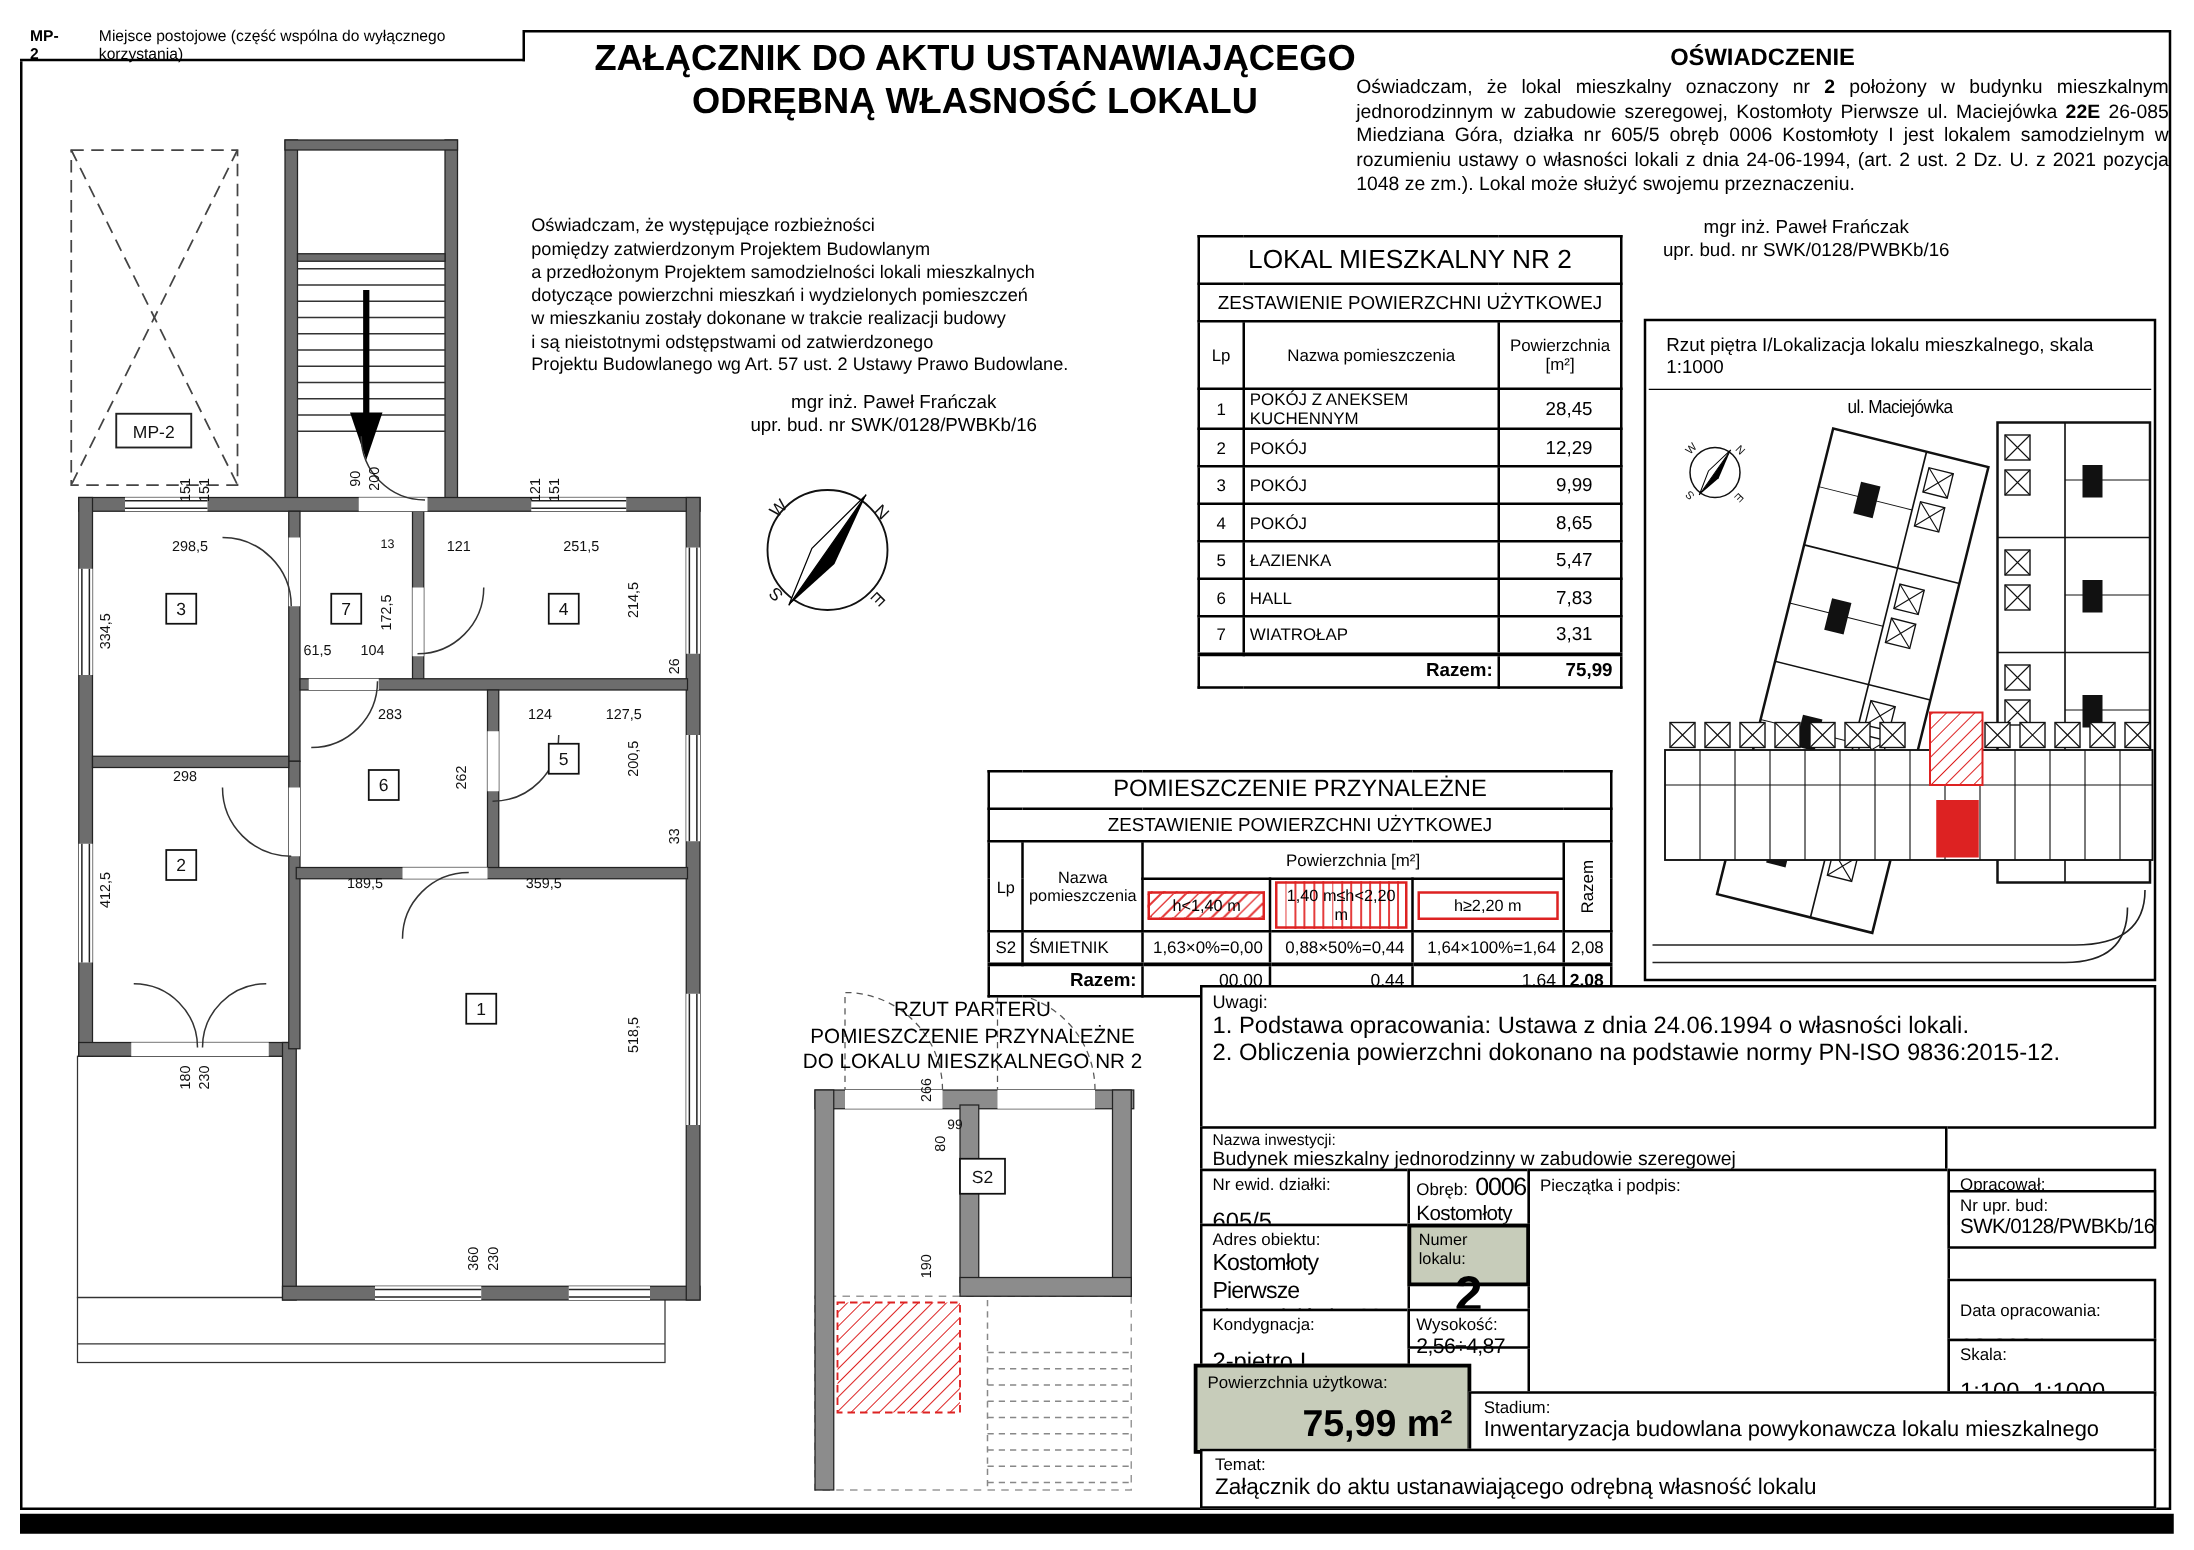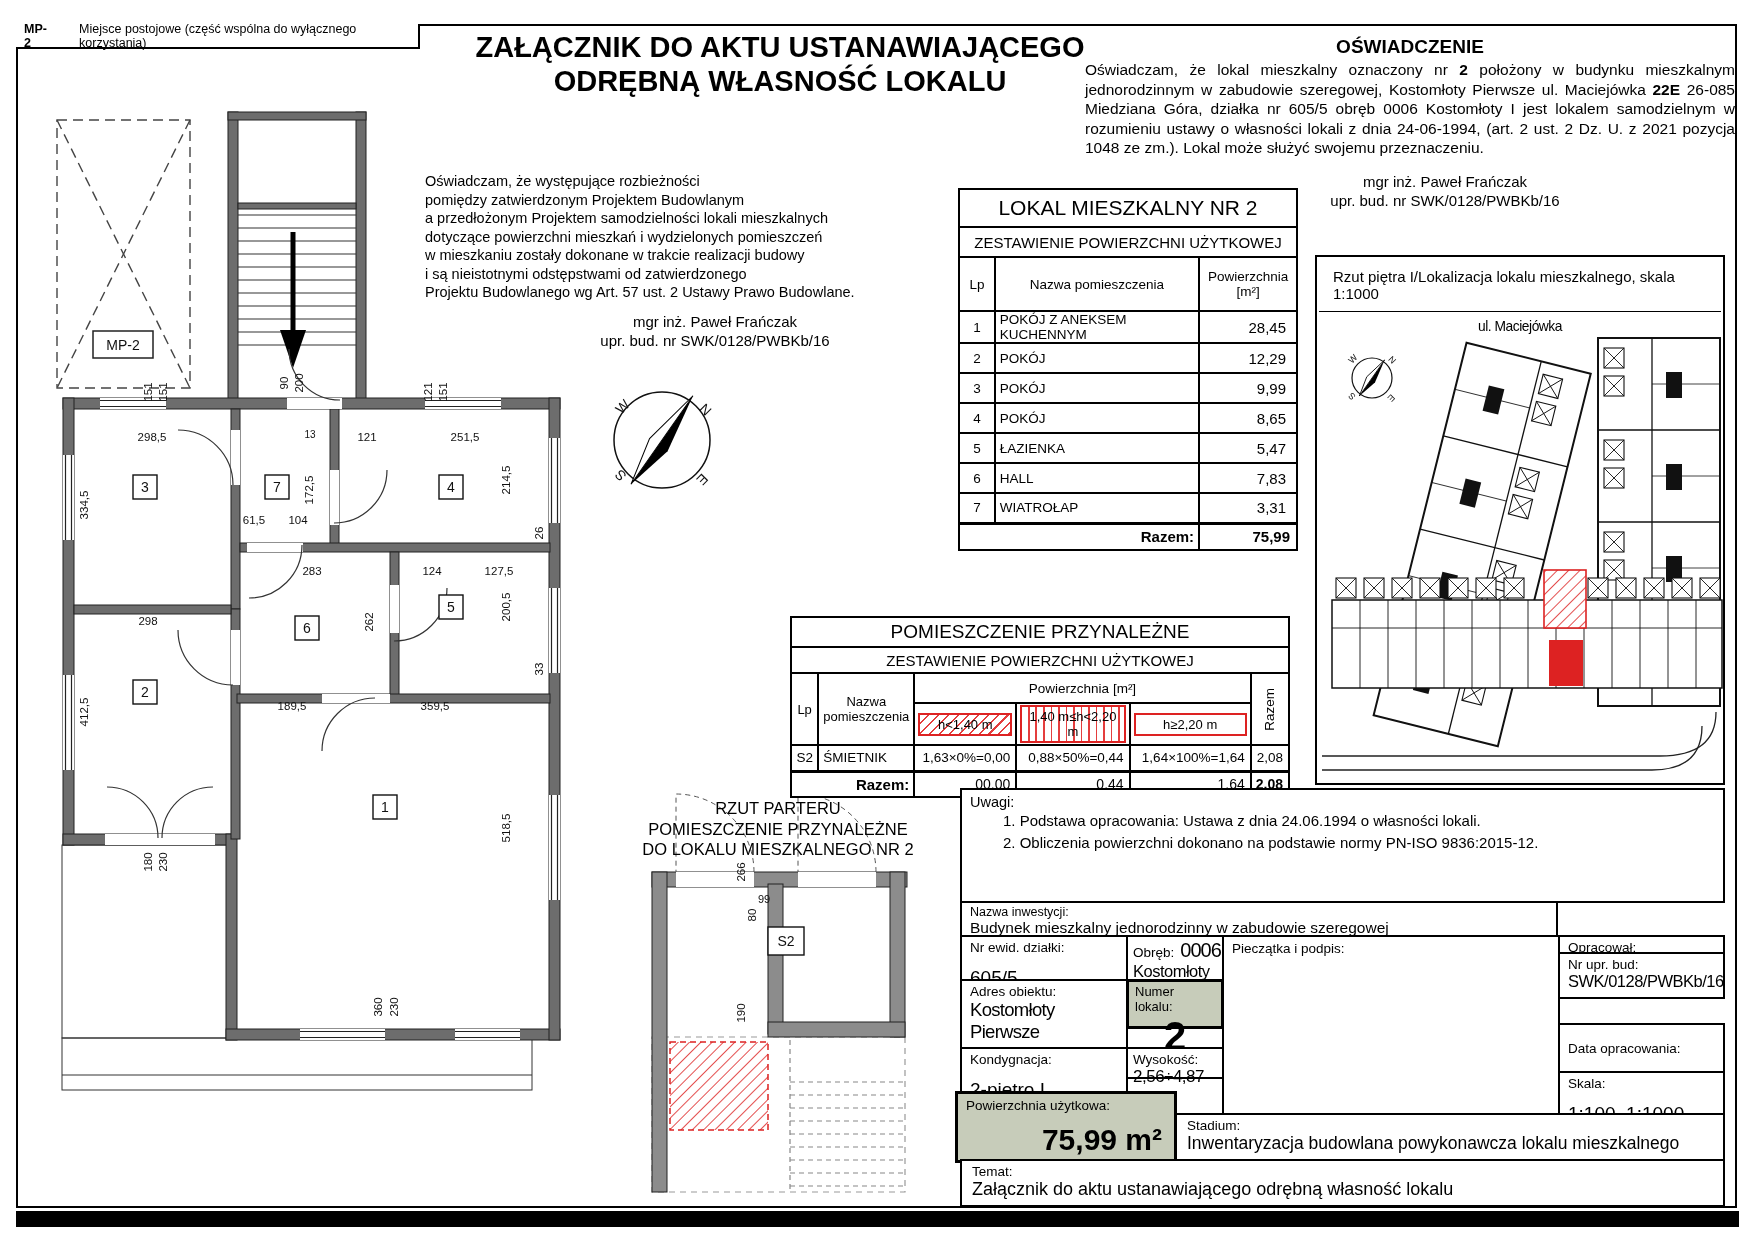--- a/index.html
+++ b/index.html
@@ -21,21 +21,21 @@
   .disc{position:absolute;left:425px;top:172px;width:440px;font-size:14.5px;line-height:18.5px;z-index:3;}
   
   table{border-collapse:collapse;background:#fff;}
   td{border:2px solid #000;padding:0 4px;box-sizing:border-box;}
   .t1{position:absolute;left:958px;top:188px;width:340px;z-index:3;}
   .t1 .tt{font-size:21px;text-align:center;height:38px;}
   .t1 .st{font-size:15px;text-align:center;height:30px;}
   .t1 .hd td{font-size:13.5px;text-align:center;height:54px;}
   .t1 .rw td{font-size:13.5px;height:30px;}
   .t1 .rw .no{text-align:center;}
-  .t1 .rw .vl{text-align:right;font-size:15px;padding-right:10px;}
+  .t1 .rw .vl{text-align:right;font-size:15px;padding-right:22px;}
   .t1 .tot td{height:27px;font-weight:bold;font-size:15px;border-top:3px solid #000;}
   .t1 .tot .lb{text-align:right;}
   .t1 .tot .vl{text-align:right;padding-right:6px;}
   .t2{position:absolute;left:790px;top:616px;width:500px;z-index:3;}
   .t2 .tt{font-size:19px;text-align:center;height:30px;}
   .t2 .st{font-size:15px;text-align:center;height:26px;}
   .t2 .hd{font-size:13px;text-align:center;}
   .t2 .grp{height:30px;font-size:13.5px;}
   .t2 .sub td{height:30px;padding:0 2px;}
   .t2 .rw td{font-size:13.5px;height:26px;}
@@ -52,21 +52,21 @@
   .site .hdr{font-size:15px;padding:11px 14px 9px 14px;border-bottom:1.5px solid #000;margin:0 2px;}
   .site .street{text-align:center;font-size:15px;letter-spacing:-0.5px;margin-top:5px;transform:scaleX(.92);}
   
   .sp-title{position:absolute;left:620px;top:798px;width:316px;text-align:center;font-size:16.5px;line-height:20.5px;z-index:3;}
   
   .cell{position:absolute;border:2px solid #000;background:#fff;box-sizing:border-box;padding:4px 8px;z-index:3;}
   .cell .lbl{font-size:13.5px;}
   .cell .val{font-size:19px;margin-top:12px;}
   .green{background:#c7ccba;}
   .cell.thick{border-width:3px;}
-  .uwagi-item{font-size:15px;line-height:21.5px;margin-left:33px;}
+  .uwagi-item{font-size:19px;line-height:21.5px;}
   .big2{font-size:40px;font-weight:bold;text-align:center;line-height:44px;}
   .pow-val{font-size:30px;font-weight:bold;text-align:right;margin-top:10px;padding-right:4px;}
   .obreb-line{display:flex;align-items:baseline;gap:6px;}
   .obreb-num{font-size:20px;letter-spacing:-1px;}
   
   #plan-layer{position:absolute;left:0;top:0;z-index:2;pointer-events:none;}
   #plan-layer text{font-family:"Liberation Sans",sans-serif;fill:#111;}
 </style>
 </head>
 <body>

